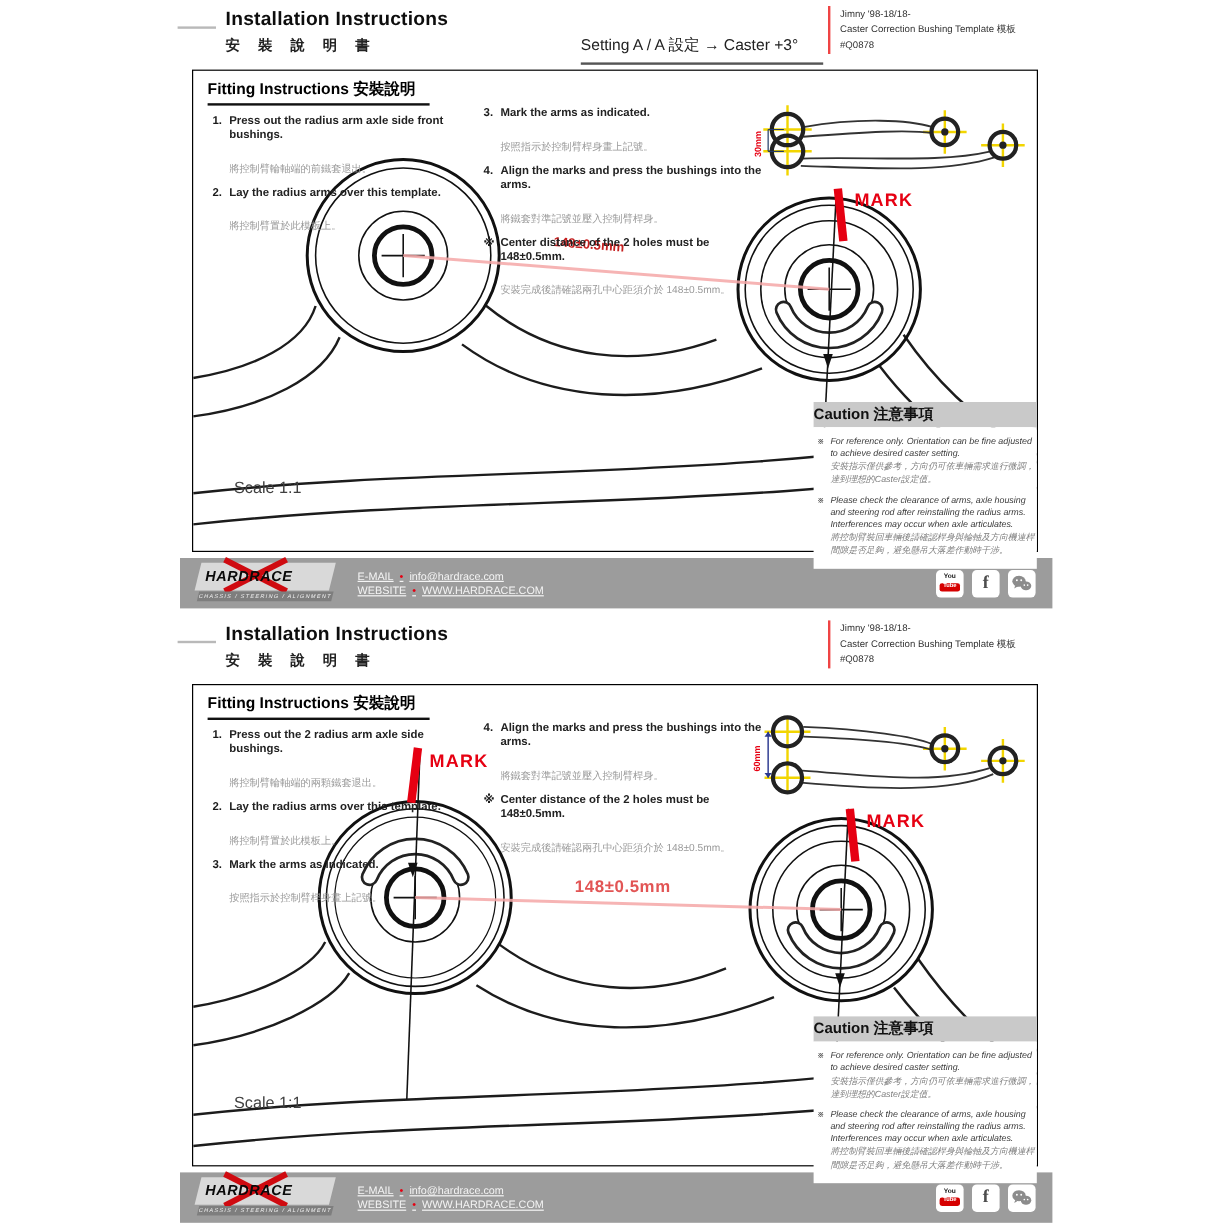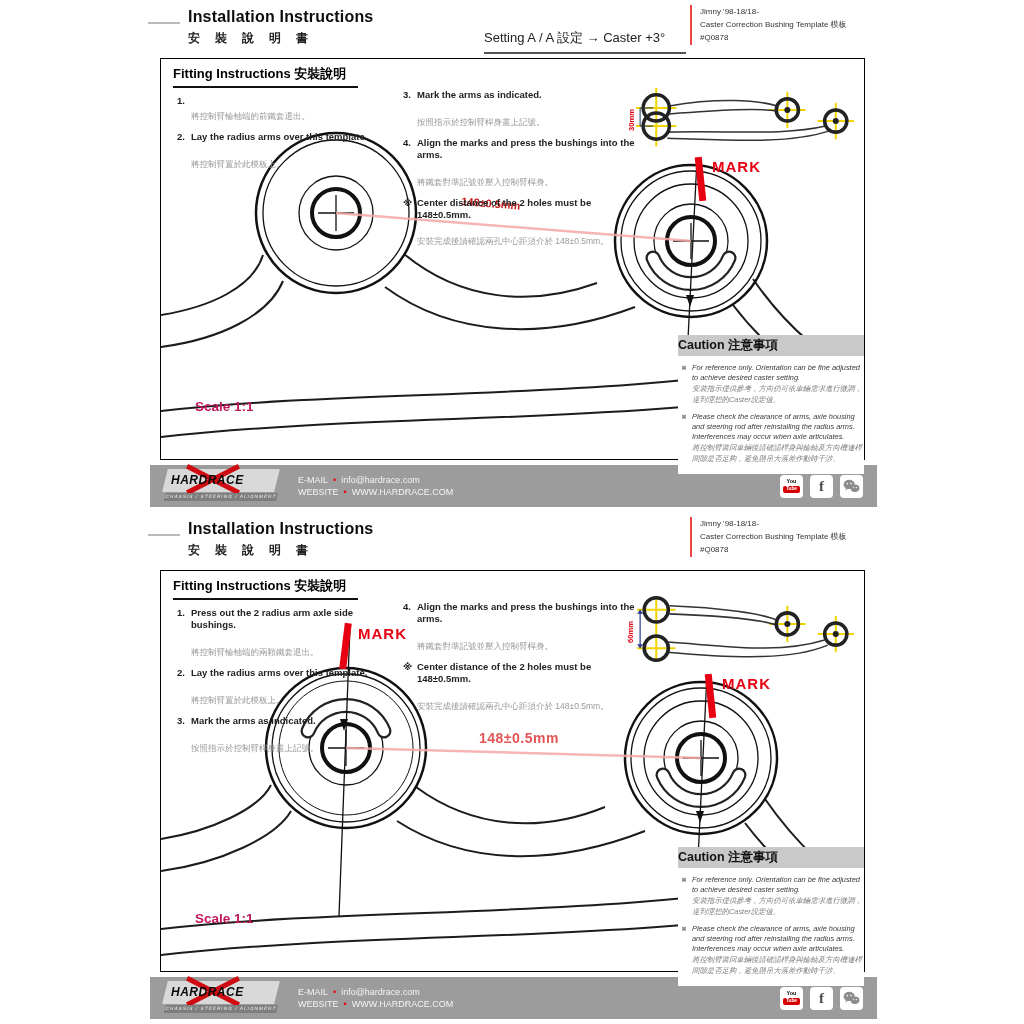--- a/index.html
+++ b/index.html
@@ -30,21 +30,21 @@
   .col{position:absolute;z-index:6;}
   .col-l{left:16px;top:36px;width:222px;}
   .col-r{left:242px;top:30px;width:238px;}
   .step{display:flex;margin-bottom:9px;}
   .step .num{flex:0 0 14px;font-size:9.5px;font-weight:700;color:#1a1a1a;}
   .step .en{font-size:9.5px;font-weight:700;color:#222;line-height:1.25;}
   .step .zh{font-size:8.5px;font-weight:400;color:#999;margin-top:16px;line-height:1.3;}
 
   .arm-svg{position:absolute;right:0;top:24px;width:238px;height:68px;z-index:4;}
   .draw{position:absolute;left:0;top:0;width:703px;height:400px;z-index:1;}
-  .scale{position:absolute;left:34px;top:340px;font-size:13.5px;font-weight:700;color:#be185d;z-index:6;}
+  .scale{position:absolute;left:34px;top:340px;font-size:13.5px;font-weight:400;color:#404040;z-index:6;}
 
   
   .caution{position:absolute;left:517px;top:276px;width:186px;z-index:7;}
   .caution-bar{background:#c9c9c9;height:21px;line-height:21px;text-align:left;
     font-size:12.5px;font-weight:800;color:#111;}
   .caution-body{background:#ffffff;padding:7px 2px 2px 3px;font-style:italic;}
   .cnote{display:flex;margin-bottom:7px;}
   .cnote .mk{flex:0 0 11px;font-size:7px;color:#444;padding-top:1px;}
   .cnote .en{font-size:7.4px;color:#3a3a3a;line-height:1.35;}
   .cnote .zh{font-size:7.4px;color:#808080;line-height:1.45;margin-top:1px;}
@@ -53,21 +53,21 @@
   .footer{position:absolute;left:0;top:465px;width:727px;height:42px;background:#9c9c9c;
     display:flex;align-items:center;}
   .logo{position:relative;width:120px;height:34px;margin-left:12px;flex:0 0 auto;}
   .logo-bg{position:absolute;left:3px;top:0;width:112px;height:23px;background:#d9d9d9;transform:skewX(-14deg);}
   .logo-x1,.logo-x2{position:absolute;left:22px;top:8px;width:58px;height:5px;background:#cf0a10;}
   .logo-x1{transform:rotate(27deg);} .logo-x2{transform:rotate(-27deg);}
   .logo-text{position:absolute;left:9px;top:4px;font-style:italic;font-weight:800;font-size:12px;
     letter-spacing:.5px;color:#0a0a0a;white-space:nowrap;}
   .logo-sub{position:absolute;left:3px;top:24px;width:112px;height:8px;background:#7e7e7e;transform:skewX(-14deg);
     font-size:4.6px;color:#f2f2f2;text-align:center;line-height:8px;letter-spacing:1.1px;white-space:nowrap;}
-  .contact{margin-left:16px;font-size:9px;color:#f4f4f4;}
+  .contact{margin-left:16px;font-size:9px;color:#f4f4f4;text-decoration:underline;}
   .crow{margin:2.5px 0;display:flex;align-items:center;white-space:nowrap;}
   .cdot{color:#e60012;margin:0 5px;}
   .social{margin-left:auto;margin-right:14px;display:flex;gap:7px;}
   .tile{width:23px;height:23px;background:#fff;border-radius:4px;display:flex;flex-direction:column;
     align-items:center;justify-content:center;}
   .yt-you{font-size:5.5px;font-weight:700;color:#111;line-height:1;}
   .yt-tube{font-size:4.8px;font-weight:700;color:#fff;background:#d60000;border-radius:2px;padding:1px 3px;line-height:1;margin-top:1px;}
   .fb{font-size:15px;font-weight:800;color:#4d4d4d;font-family:"Liberation Serif","DejaVu Serif",serif;}
 
   svg text{font-family:"Liberation Sans","DejaVu Sans",sans-serif;}
@@ -93,20 +93,21 @@
       <div>#Q0878</div>
     </div>
 
     <div class="box">
       <div class="fit-title">Fitting Instructions 安裝說明</div>
 
       <div class="col col-l">
         <div class="step">
           <span class="num">1.</span>
           <div>
+              <div class="en">Press out the radius arm axle side front bushings.</div>
                <div class="zh">將控制臂輪軸端的前鐵套退出。</div>
             </div>
         </div>
         <div class="step">
           <span class="num">2.</span>
           <div>
               <div class="en">Lay the radius arms over this template.</div>
                <div class="zh">將控制臂置於此模板上。</div>
             </div>
         </div>

